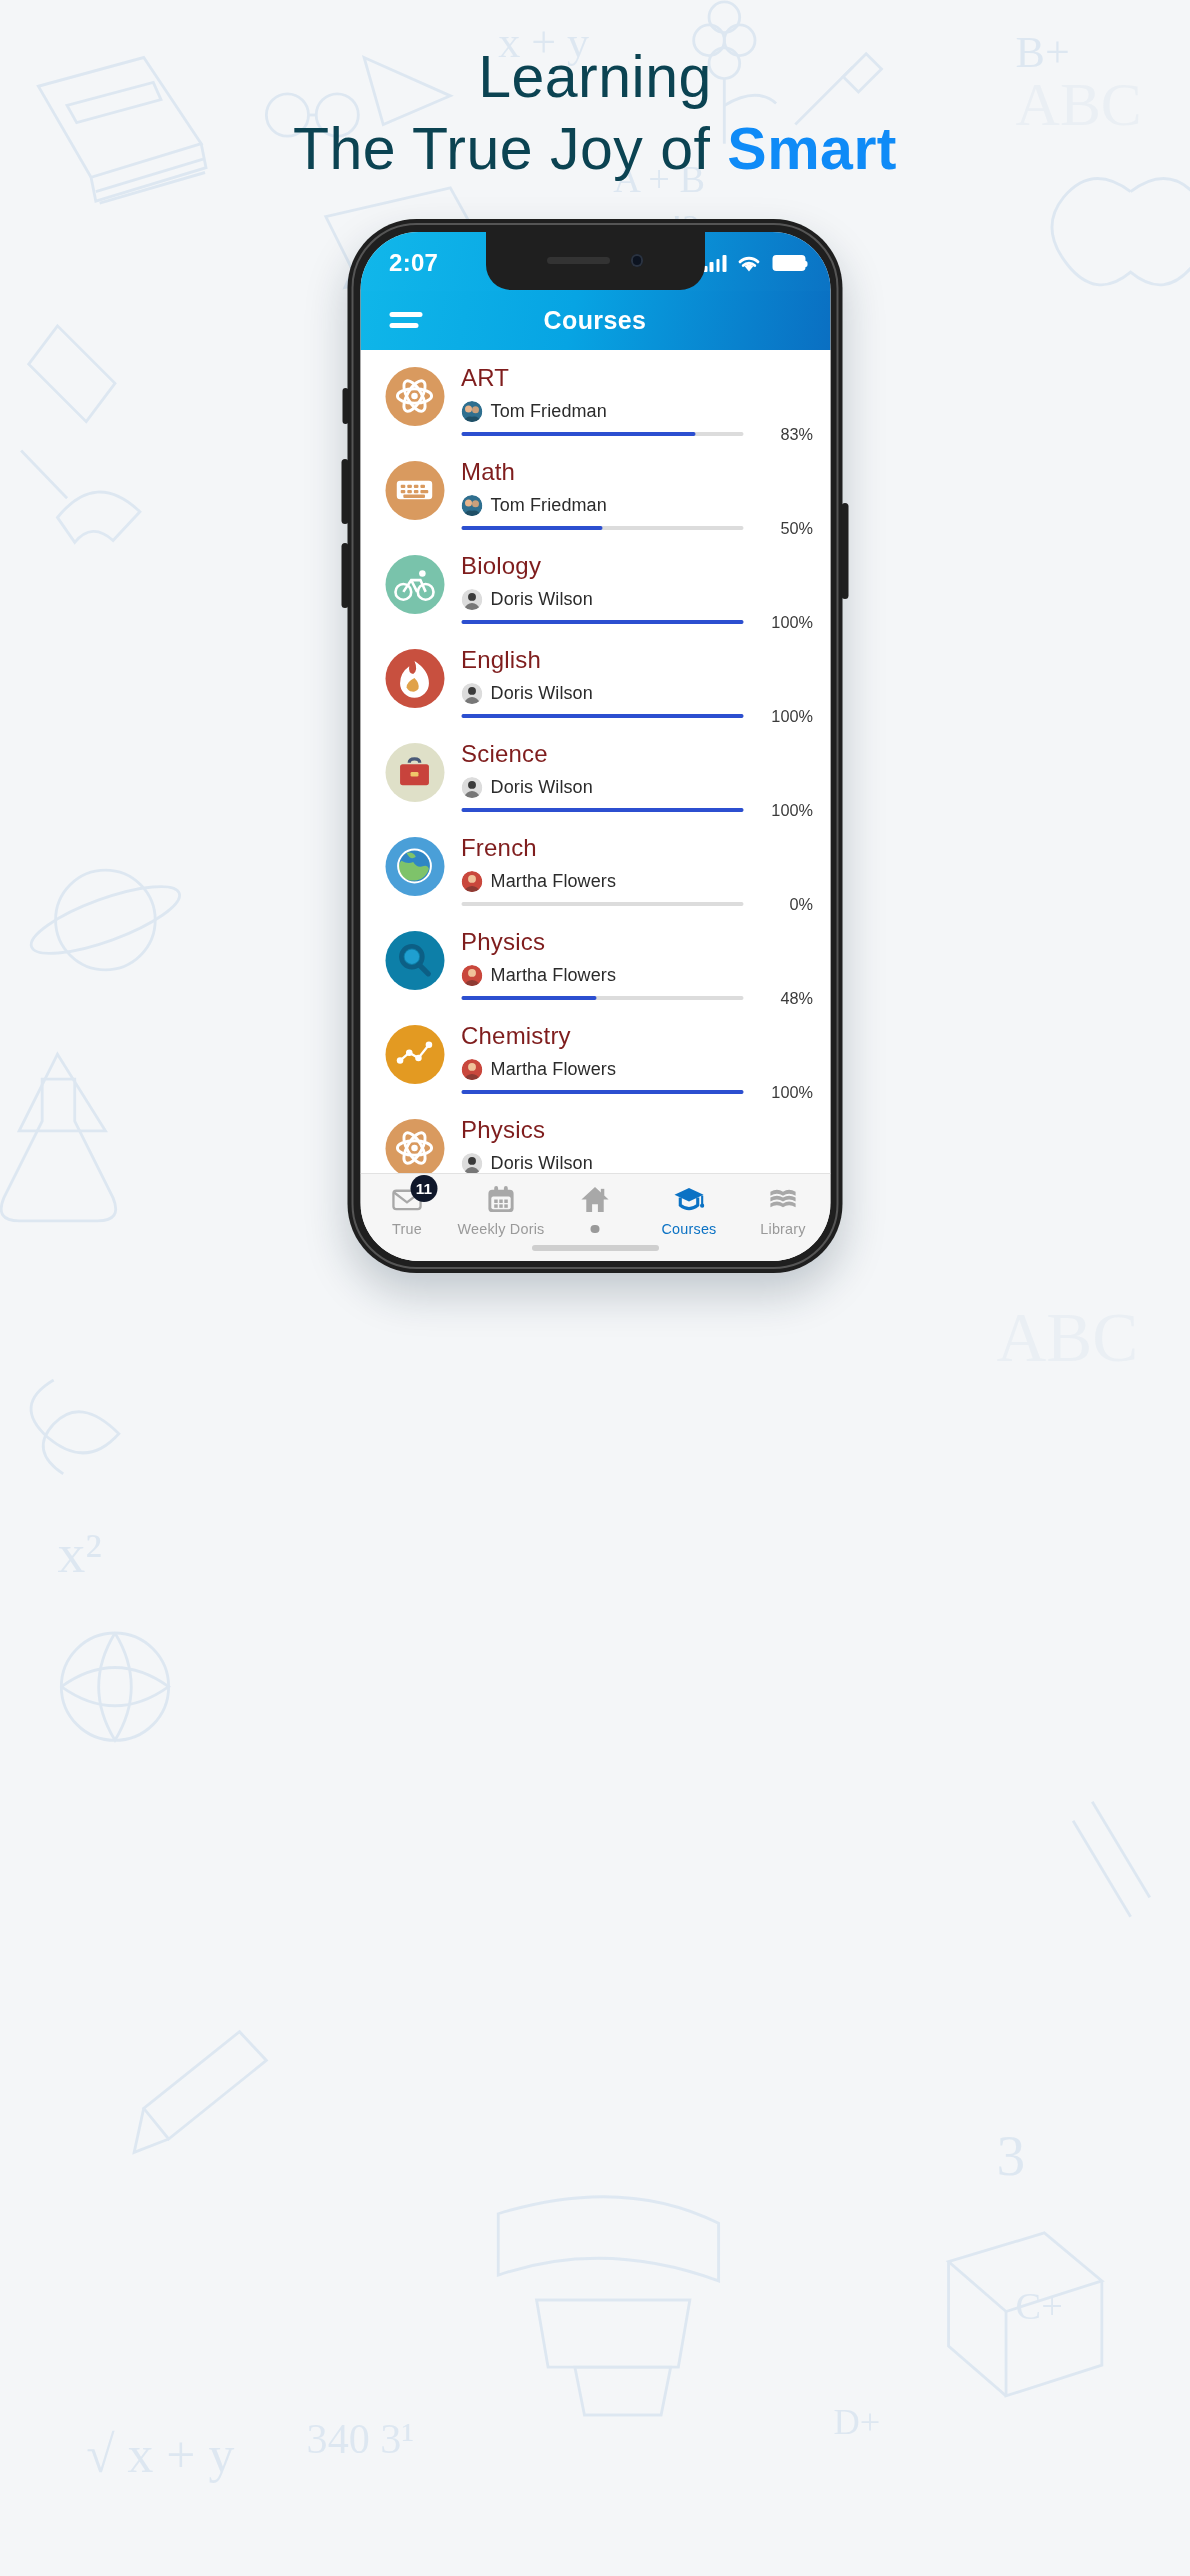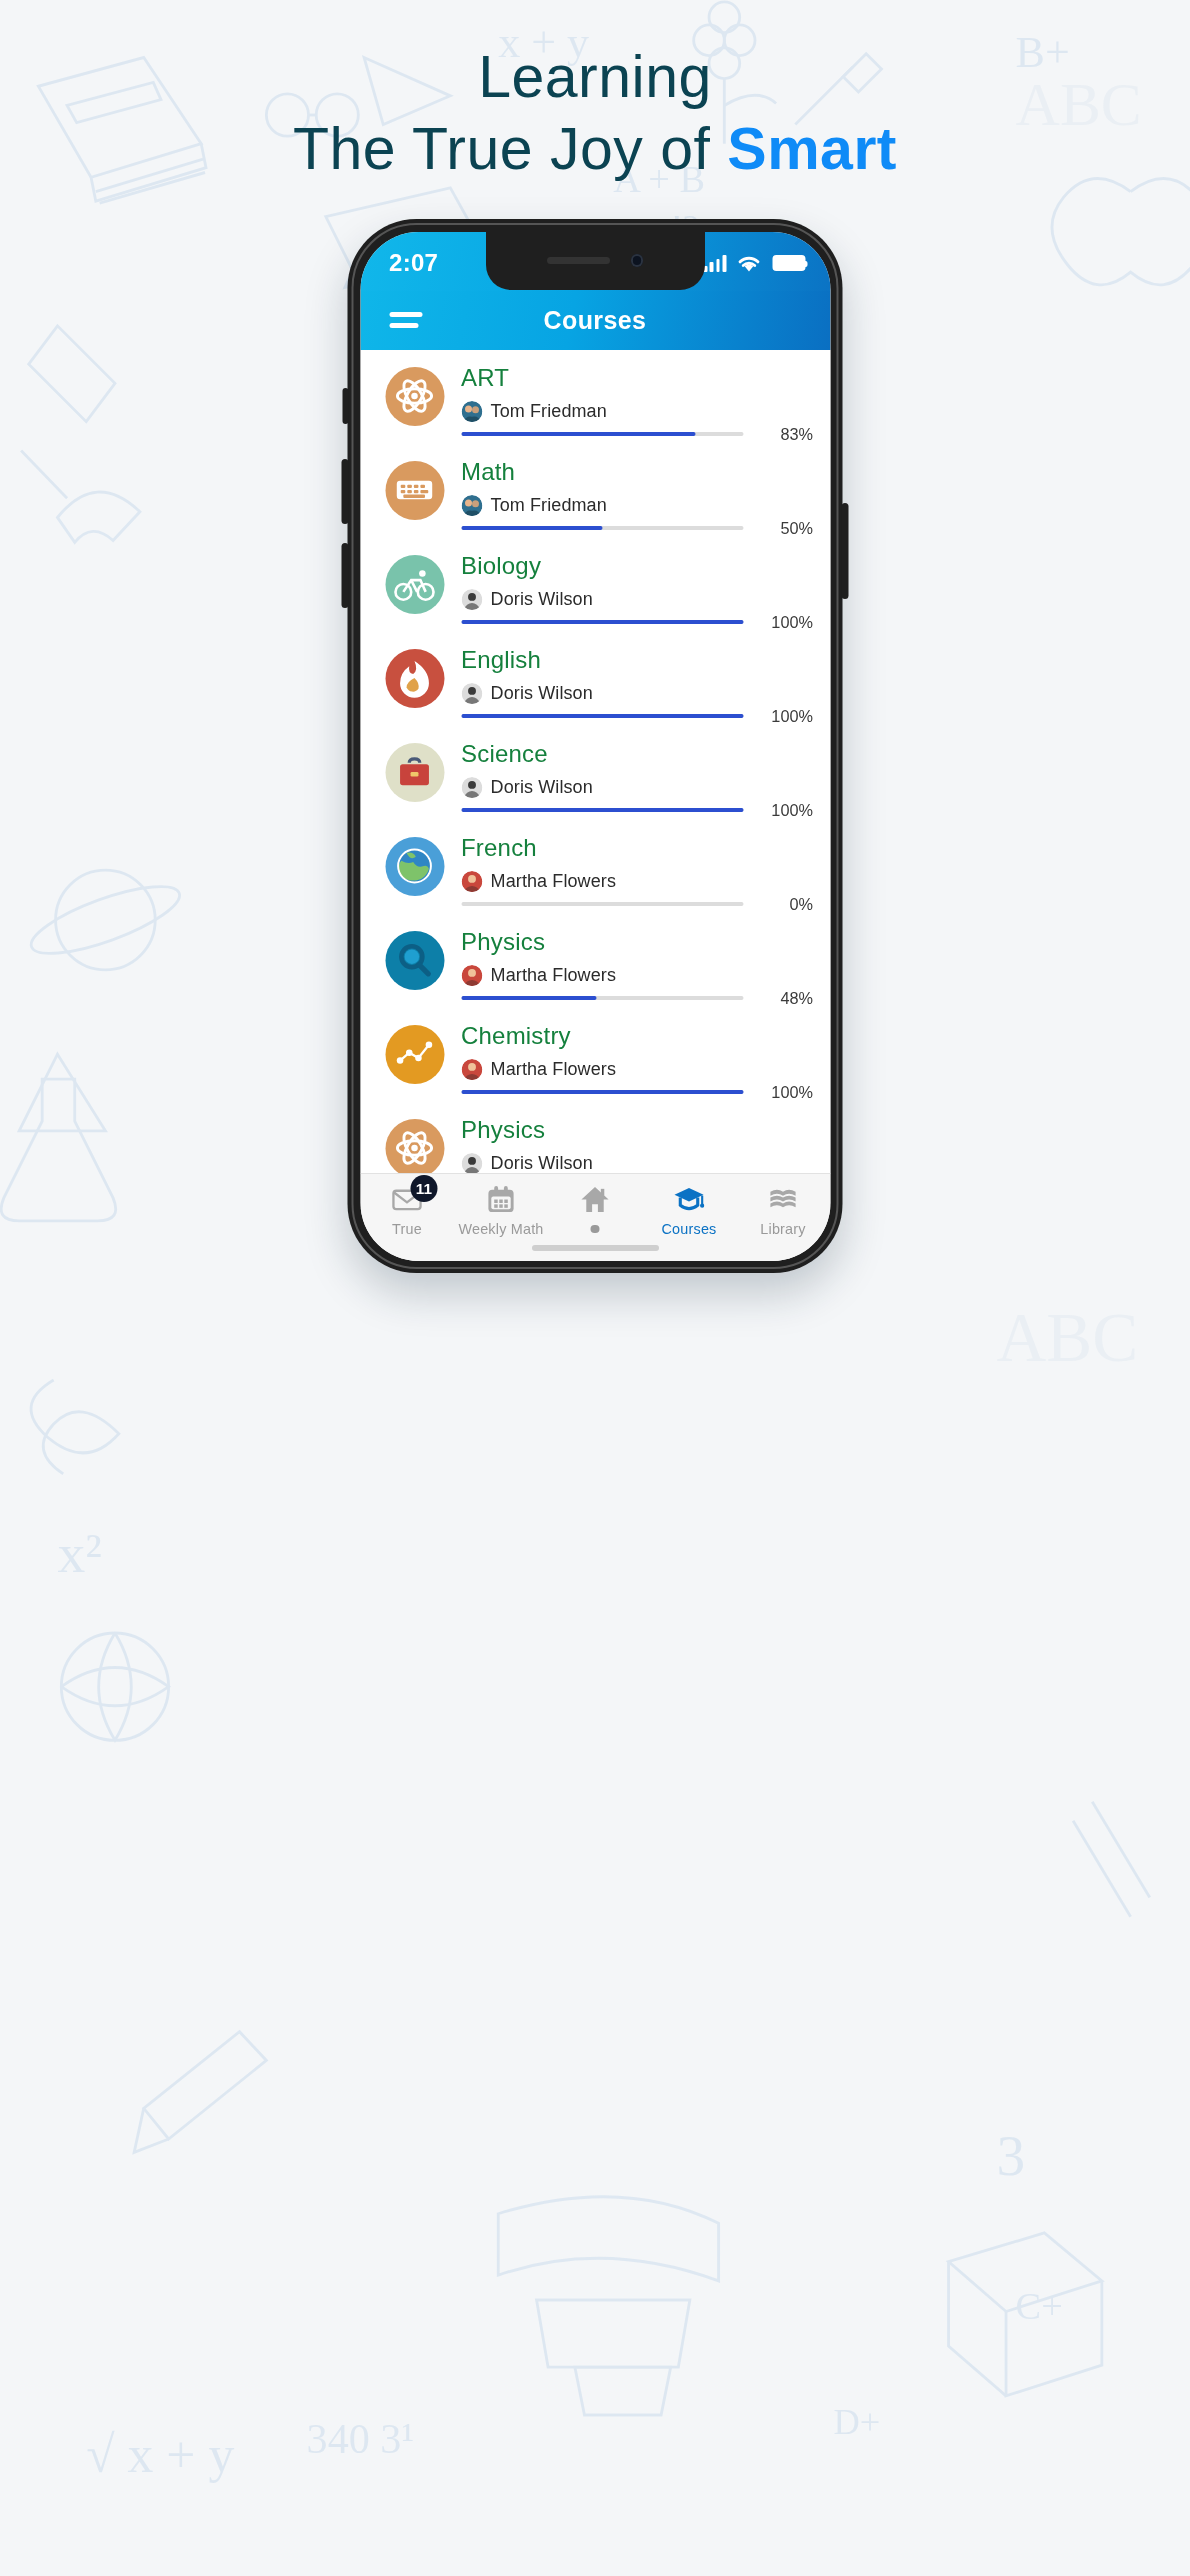--- a/index.html
+++ b/index.html
@@ -124,21 +124,21 @@
   }
   .course-ava {
     width:59px; height:59px; border-radius:50%;
     flex:0 0 59px;
     display:flex; align-items:center; justify-content:center;
     margin-top:3.8px;
   }
   .course-ava svg { width:42px; height:42px; display:block; }
   .course-body { flex:1; padding-left:17px; min-width:0; position:relative; }
   .course-name {
-    font-size:24px; color:#15803d; font-weight:400;
+    font-size:24px; color:#7f1d1d; font-weight:400;
     line-height:1.1; letter-spacing:0.2px;
     margin-top:1.9px;
   }
   .course-teacher {
     display:flex; align-items:center; gap:8.6px;
     margin-top:9.6px;
   }
   .tiny-ava { width:21px; height:21px; border-radius:50%; flex:0 0 21px; overflow:hidden; }
   .tiny-ava svg{ width:100%; height:100%; display:block;}
   .teacher-name { font-size:18px; color:#2b2b2b; letter-spacing:0.1px; }
@@ -619,21 +619,21 @@
                 <g fill="#a8a8a8">
                   <rect x="9" y="16" width="3.6" height="3.6"></rect>
                   <rect x="14.2" y="16" width="3.6" height="3.6"></rect>
                   <rect x="19.4" y="16" width="3.6" height="3.6"></rect>
                   <rect x="9" y="21" width="3.6" height="3.6"></rect>
                   <rect x="14.2" y="21" width="3.6" height="3.6"></rect>
                   <rect x="19.4" y="21" width="3.6" height="3.6"></rect>
                 </g>
               </svg>
           </div>
-          <div class="tab-label">Weekly Math</div>
+          <div class="tab-label">Weekly Doris</div>
         </div>
 
         <div class="tab">
           <div class="ticon">
             <svg viewBox="0 0 32 32">
                 <path d="M16 3 L30 16 L25 16 L25 29 L19 29 L19 21 L13 21 L13 29 L7 29 L7 16 L2 16 Z" fill="#a8a8a8"></path>
                 <rect x="22" y="5" width="3.6" height="7" fill="#a8a8a8"></rect>
               </svg>
           </div>
           <div class="home-dot"></div>

